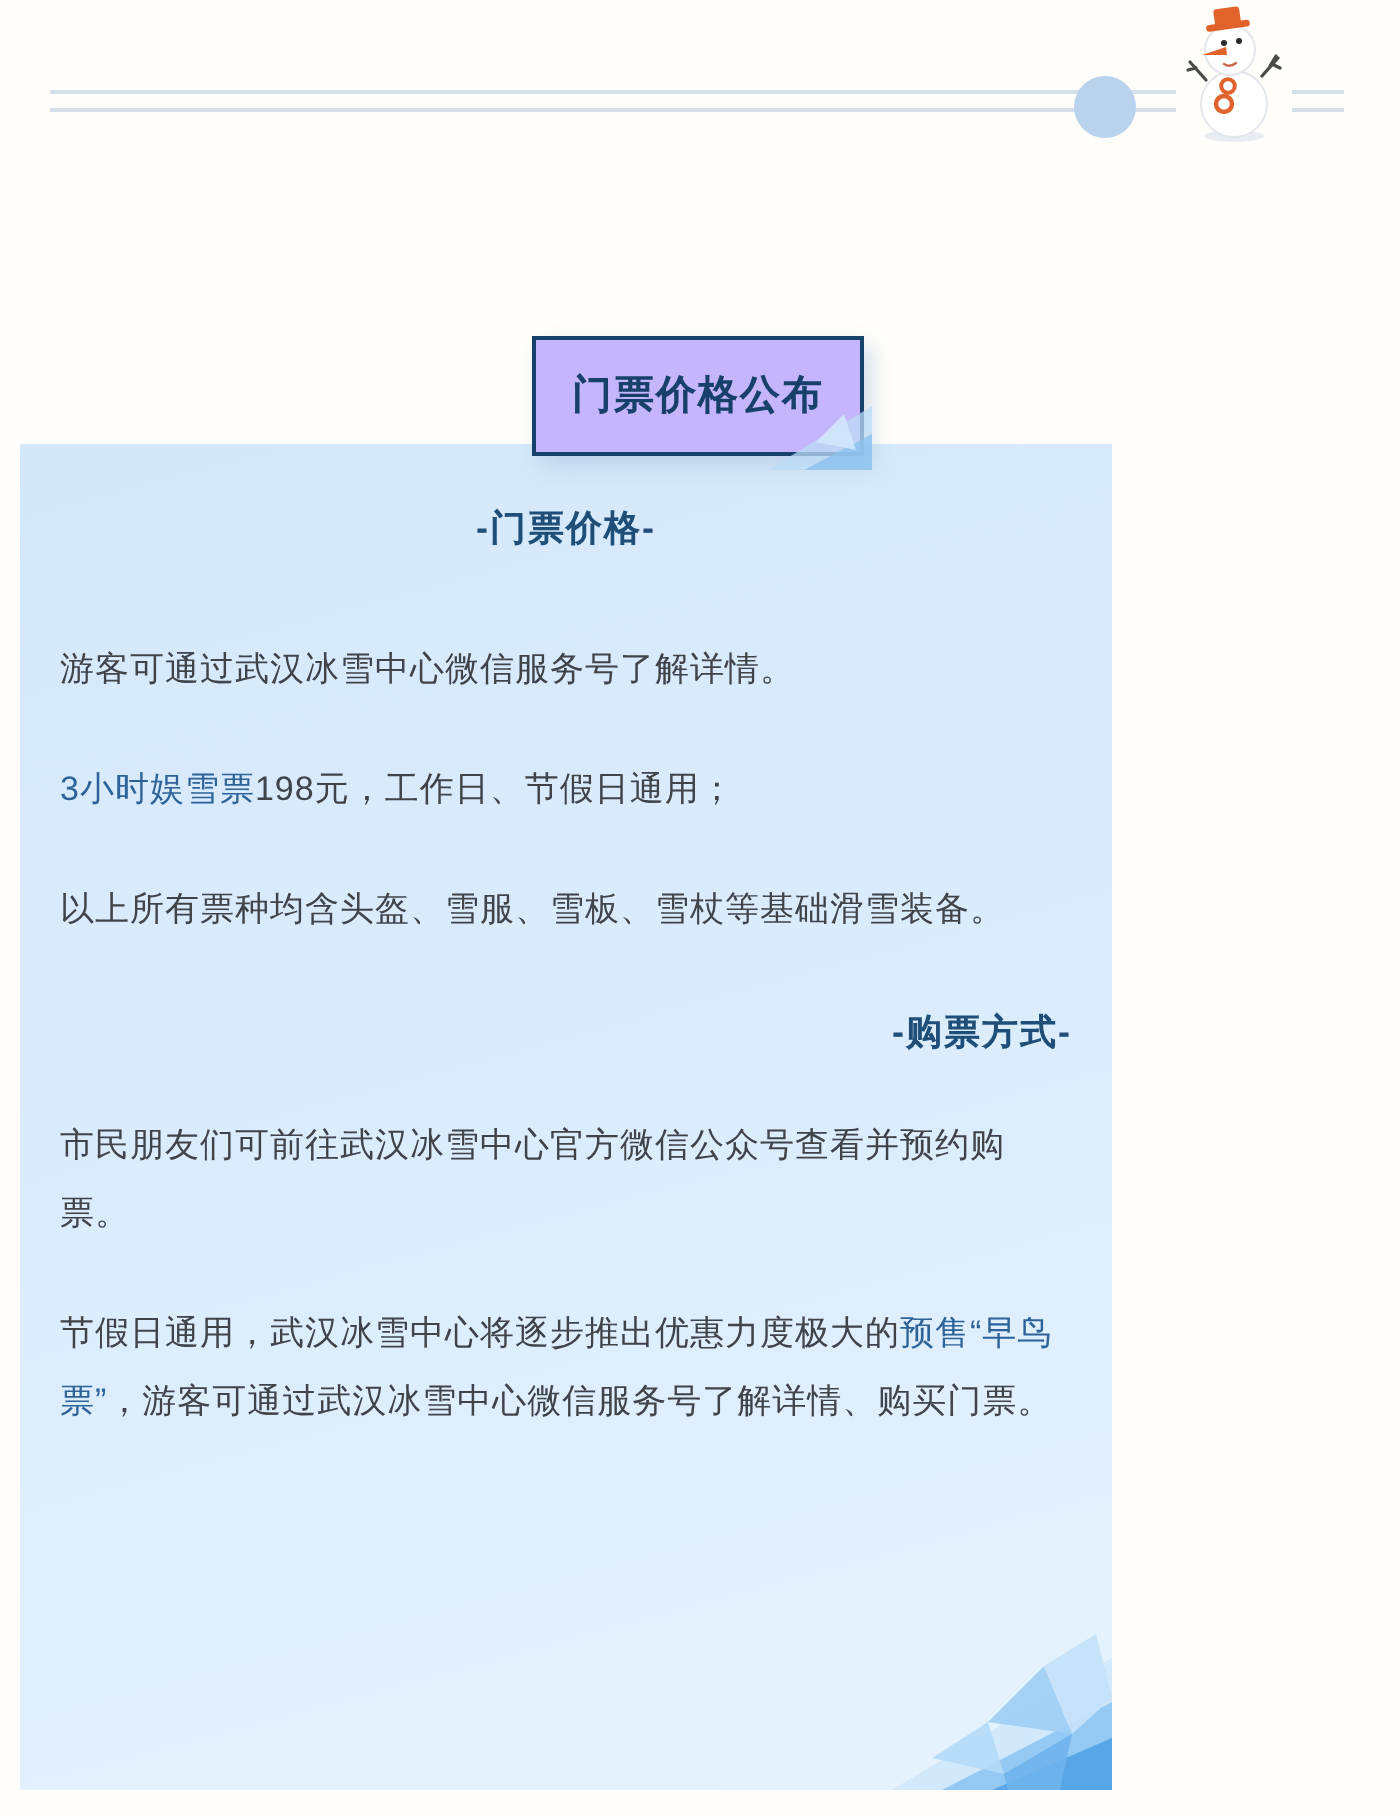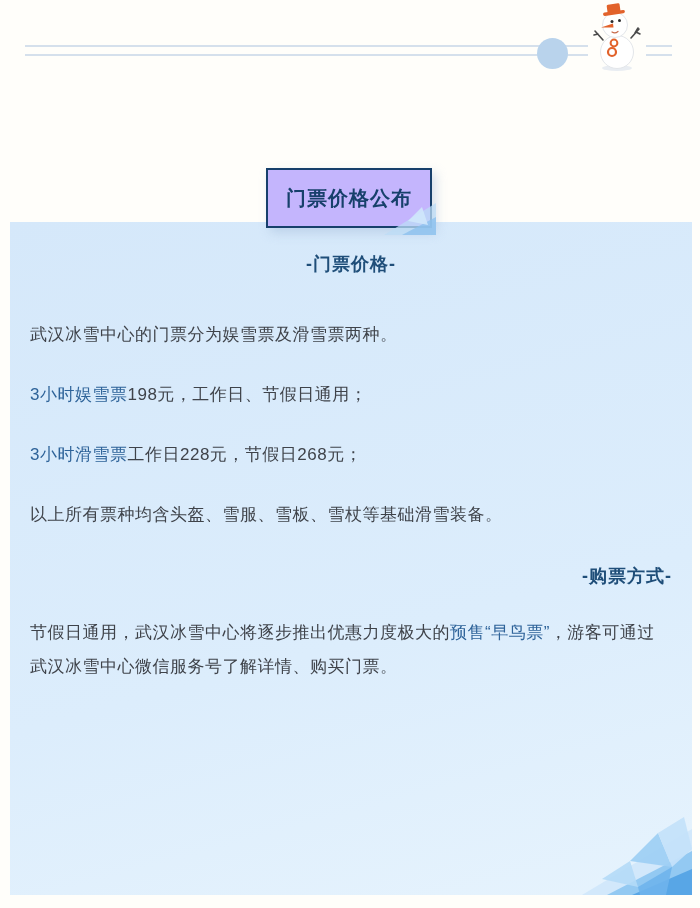--- a/index.html
+++ b/index.html
@@ -32,21 +32,21 @@
   }
   .announce-box .line{
     position:relative;z-index:2;
     font-size:20px;font-weight:bold;color:#17406b;line-height:27px;letter-spacing:1px;
   }
   .box-deco{
     position:absolute;right:-6px;bottom:-9px;width:58px;height:40px;z-index:1;
   }
   
   .card{
-    position:absolute;left:10px;top:222px;width:682px;height:673px;
+    position:absolute;left:10px;top:222px;width:546px;height:673px;
     box-sizing:border-box;padding:28px 20px 0;
     background:linear-gradient(165deg,#d5e8fa 0%,#dcedfc 60%,#e6f3fd 100%);
     overflow:hidden;
   }
   .sec-heading{
     margin:0;text-align:center;
     font-size:18px;font-weight:bold;color:#1f4e79;line-height:28px;letter-spacing:1px;
   }
   .sec-heading.spaced{margin-top:30px;text-align:right;}
   .card p{
@@ -95,31 +95,31 @@
     <polygon points="24,40 58,40 58,22" fill="#8cc1ee" opacity="0.8"></polygon>
     <polygon points="30,26 44,12 50,30" fill="#cfe7fb" opacity="0.9"></polygon>
   </svg>
   <div class="line">门票价格公布</div>
 </div>
 
 <div class="card">
 
   <h2 class="sec-heading">-门票价格-</h2>
 
-  <p class="after-heading">武汉冰雪中心的门票分为娱雪票及滑雪票两种。</p>
+  <p class="after-heading">游客可通过武汉冰雪中心微信服务号了解详情。</p>
 
   <p><span class="b-blue">3小时娱雪票</span><span>198元，工作日、节假日通用；</span></p>
 
-  <p><span class="b-blue">3小时滑雪票</span><span>工作日228元，节假日268元；</span></p>
 
 
   <p>以上所有票种均含头盔、雪服、雪板、雪杖等基础滑雪装备。</p>
 
   <h2 class="sec-heading spaced">-购票方式-</h2>
 
+  <p>市民朋友们可前往武汉冰雪中心官方微信公众号查看并预约购票。</p>
 
 
   <p><span>节假日通用，武汉冰雪中心将逐步推出优惠力度极大的</span><span class="b-blue">预售“早鸟票”</span><span>，游客可通过武汉冰雪中心微信服务号了解详情、购买门票。</span></p>
 
   <svg class="crystal" viewBox="0 0 130 86">
     <polygon points="20,86 130,86 130,20" fill="#cfe7fb" opacity="0.9"></polygon>
     <polygon points="45,86 130,86 130,42" fill="#8cc5f1" opacity="0.9"></polygon>
     <polygon points="70,86 130,86 130,60" fill="#4da0e4" opacity="0.85"></polygon>
     <polygon points="68,52 96,24 110,58" fill="#9fd0f4" opacity="0.95"></polygon>
     <polygon points="96,24 122,8 130,40 110,58" fill="#c4e2fa" opacity="0.95"></polygon>

